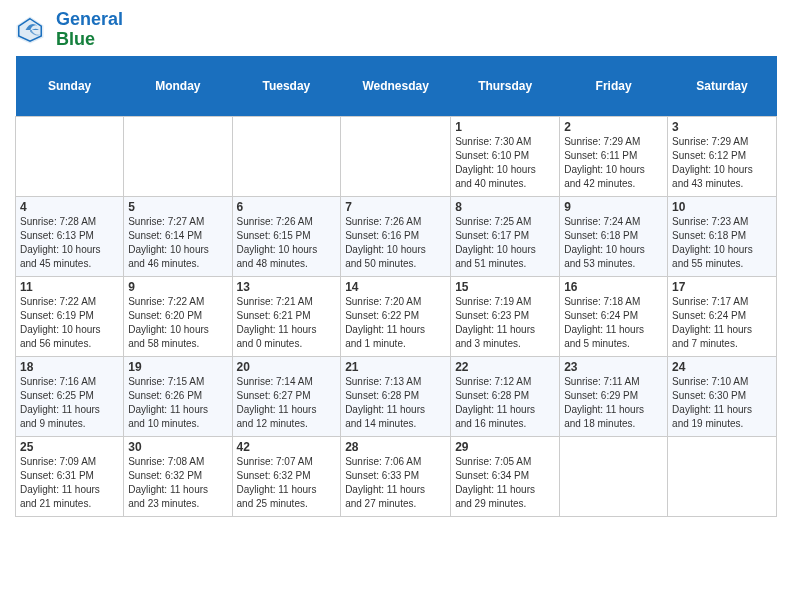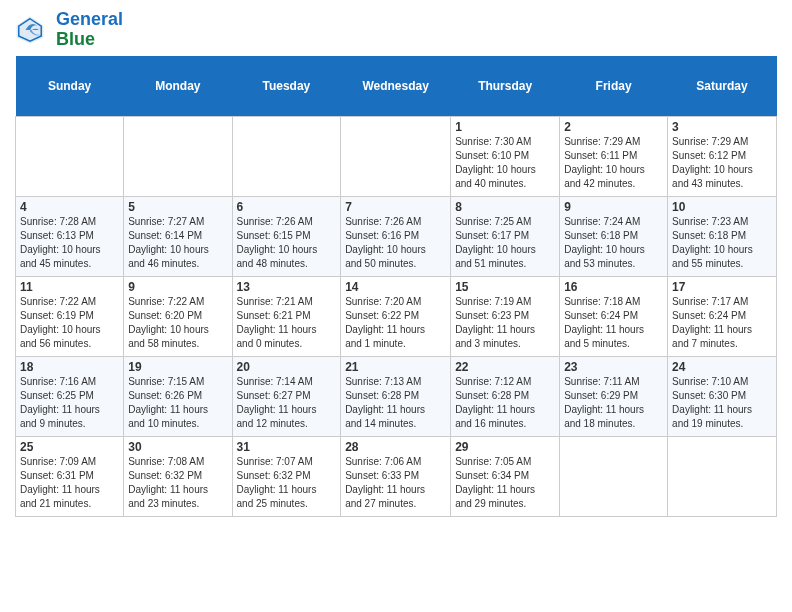--- a/index.html
+++ b/index.html
@@ -233,21 +233,21 @@
         <tr>
           <td>
             <span class="day-num">25</span>
             <div class="day-info">Sunrise: 7:09 AM<br>Sunset: 6:31 PM<br>Daylight: 11 hours<br>and 21 minutes.</div>
           </td>
           <td>
             <span class="day-num">30</span>
             <div class="day-info">Sunrise: 7:08 AM<br>Sunset: 6:32 PM<br>Daylight: 11 hours<br>and 23 minutes.</div>
           </td>
           <td>
-            <span class="day-num">31</span>
+            <span class="day-num">42</span>
             <div class="day-info">Sunrise: 7:07 AM<br>Sunset: 6:32 PM<br>Daylight: 11 hours<br>and 25 minutes.</div>
           </td>
           <td>
             <span class="day-num">28</span>
             <div class="day-info">Sunrise: 7:06 AM<br>Sunset: 6:33 PM<br>Daylight: 11 hours<br>and 27 minutes.</div>
           </td>
           <td>
             <span class="day-num">29</span>
             <div class="day-info">Sunrise: 7:05 AM<br>Sunset: 6:34 PM<br>Daylight: 11 hours<br>and 29 minutes.</div>
           </td>

